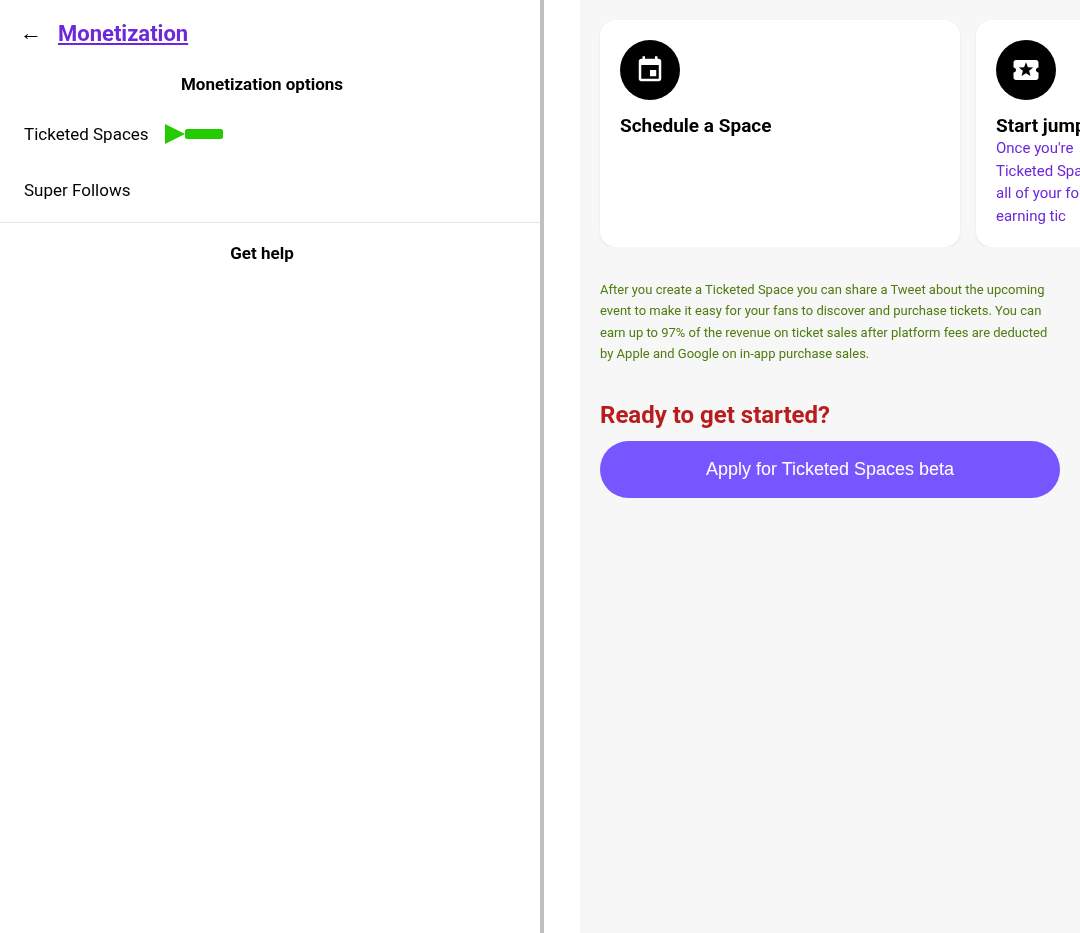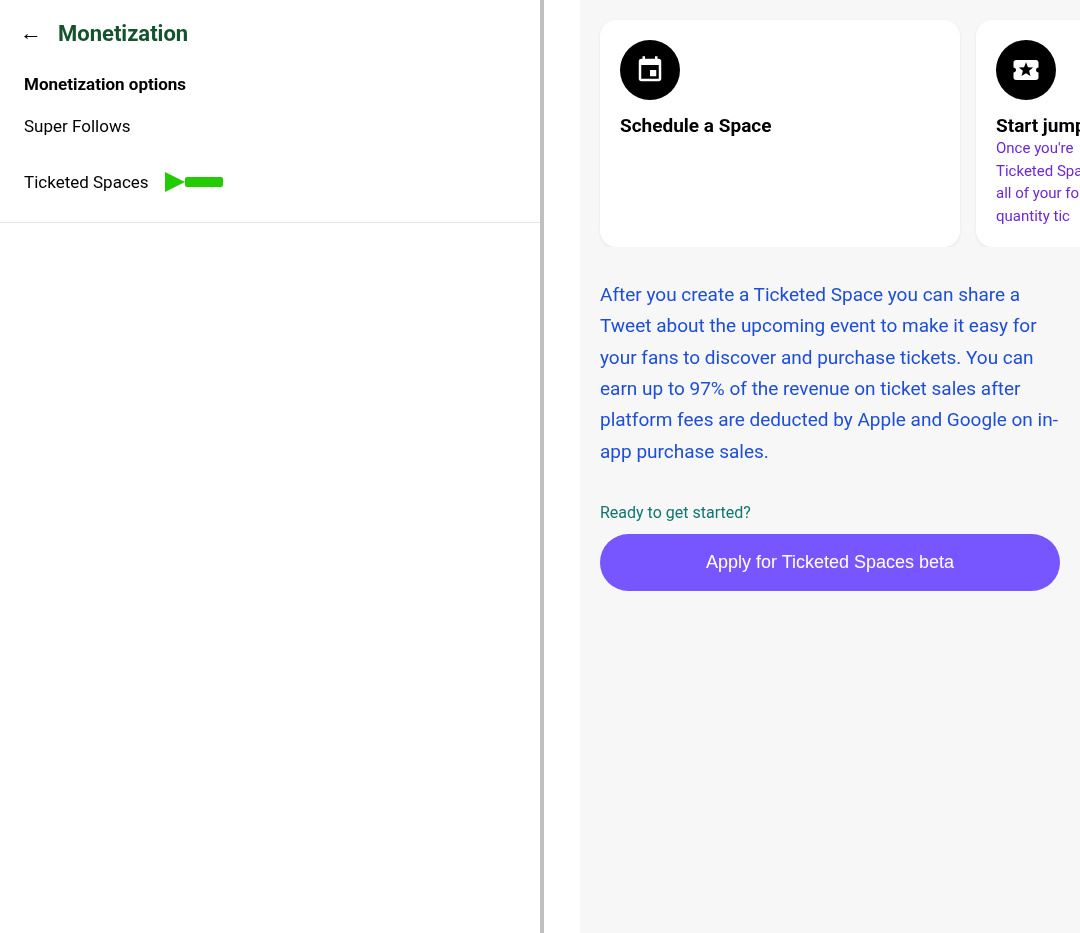--- a/index.html
+++ b/index.html
@@ -37,28 +37,30 @@
 
     .back-arrow {
       font-size: 22px;
       cursor: pointer;
       color: #000;
     }
 
     .header-title {
       font-size: 22px;
       font-weight: 700;
-      color: #14532d;
+      color: #6d28d9;
+      text-decoration: underline;
     }
 
     .section-label {
       font-size: 17px;
       font-weight: 700;
       color: #000;
       padding: 12px 40px 8px 24px;
+      text-align: center;
     }
 
     .nav-item {
       font-size: 17px;
       font-weight: 400;
       color: #000;
       padding: 14px 24px;
       cursor: pointer;
       display: flex;
       align-items: center;
@@ -191,30 +193,30 @@
 
     .revenue-title {
       font-size: 24px;
       font-weight: 700;
       color: #000;
       margin-bottom: 14px;
       line-height: 1.3;
     }
 
     .revenue-desc {
-      font-size: 19px;
-      color: #1d4ed8;
+      font-size: 13px;
+      color: #4d7c0f;
       line-height: 1.65;
       margin-bottom: 36px;
     }
 
     .started-title {
-      font-size: 16px;
-      font-weight: 400;
-      color: #0f766e;
+      font-size: 24px;
+      font-weight: 700;
+      color: #b91c1c;
       margin-bottom: 12px;
     }
 
     .started-desc {
       font-size: 15px;
       color: #444;
       line-height: 1.65;
       margin-bottom: 36px;
     }
 
@@ -237,38 +239,39 @@
 
 <div class="left-panel">
   <div class="header">
     <span class="back-arrow">←</span>
     <span class="header-title">Monetization</span>
   </div>
 
   <div class="section-label">Monetization options</div>
 
   <div class="nav-item">
-    <span>Super Follows</span>
-  </div>
-
-  <div class="nav-item">
     <div class="arrow-container">
       <span>Ticketed Spaces</span>
 
       <svg class="green-arrow-svg" width="80" height="36" viewBox="0 0 80 36">
 
         <rect x="28" y="13" width="38" height="10" fill="#22cc00" rx="2"></rect>
 
         <polygon points="28,18 8,8 8,28" fill="#22cc00"></polygon>
       </svg>
     </div>
   </div>
 
+  <div class="nav-item">
+    <span>Super Follows</span>
+  </div>
+
   <div class="divider"></div>
 
+  <div class="section-label">Get help</div>
 
 </div>
 
 <div class="panel-divider"></div>
 
 <div class="right-panel">
 
   <div class="cards-row">
 
     <div class="card">
@@ -285,21 +288,21 @@
       <div class="card-partial-icon-circle">
 
         <svg viewBox="0 0 24 24" xmlns="http://www.w3.org/2000/svg" fill="white" width="30" height="30">
           <path d="M20 12c0-1.1.9-2 2-2V6c0-1.1-.9-2-2-2H4c-1.1 0-1.99.9-1.99 2v4c1.1 0 1.99.9 1.99 2s-.89 2-2 2v4c0 1.1.9 2 2 2h16c1.1 0 2-.9 2-2v-4c-1.1 0-2-.9-2-2zm-4.42 4.8L12 14.5l-3.58 2.3 1.08-4.12-3.29-2.69 4.24-.25L12 5.8l1.54 3.94 4.24.25-3.29 2.69 1.09 4.12z"></path>
         </svg>
       </div>
       <div class="card-partial-title">Start jump</div>
       <div class="card-partial-desc-line">Once you're</div>
       <div class="card-partial-desc-line">Ticketed Spa</div>
       <div class="card-partial-desc-line">all of your fo</div>
-      <div class="card-partial-desc-line">quantity tic</div>
+      <div class="card-partial-desc-line">earning tic</div>
     </div>
 
   </div>
 
   <div class="main-content">
 
     <div class="revenue-desc">After you create a Ticketed Space you can share a Tweet about the upcoming event to make it easy for your fans to discover and purchase tickets. You can earn up to 97% of the revenue on ticket sales after platform fees are deducted by Apple and Google on in-app purchase sales.</div>
 
     <div class="started-title">Ready to get started?</div>
 

